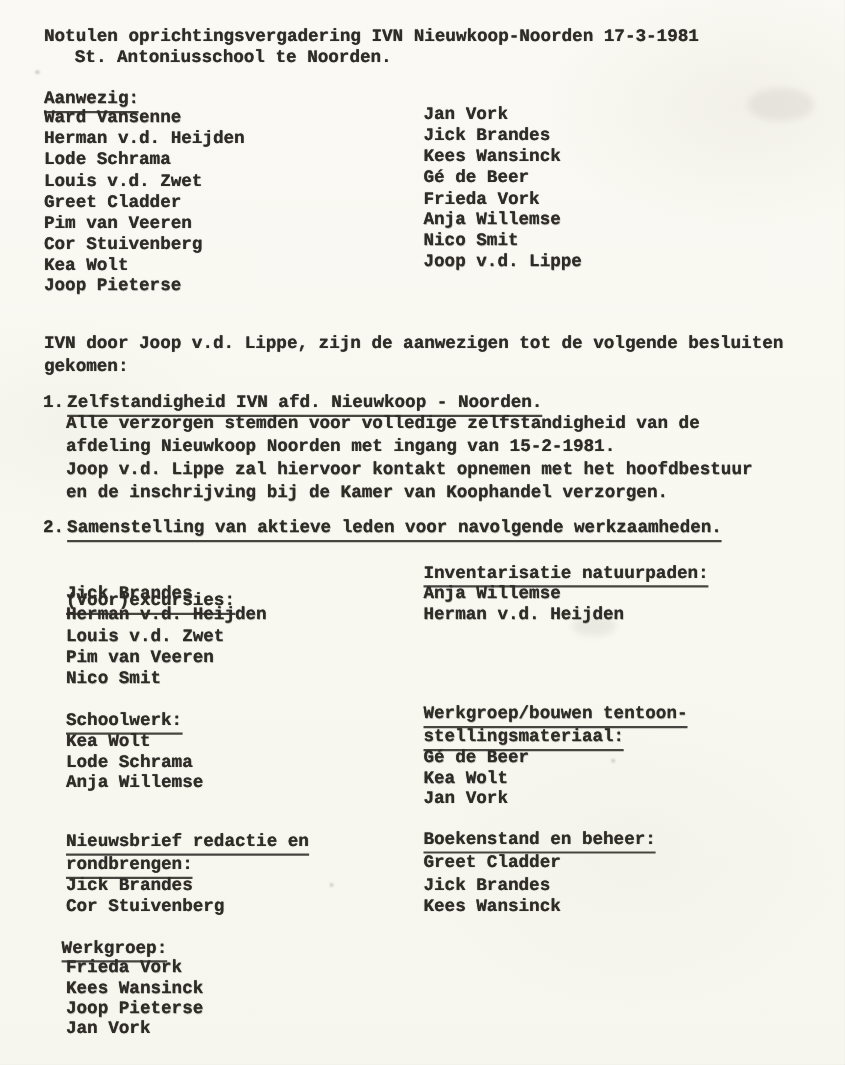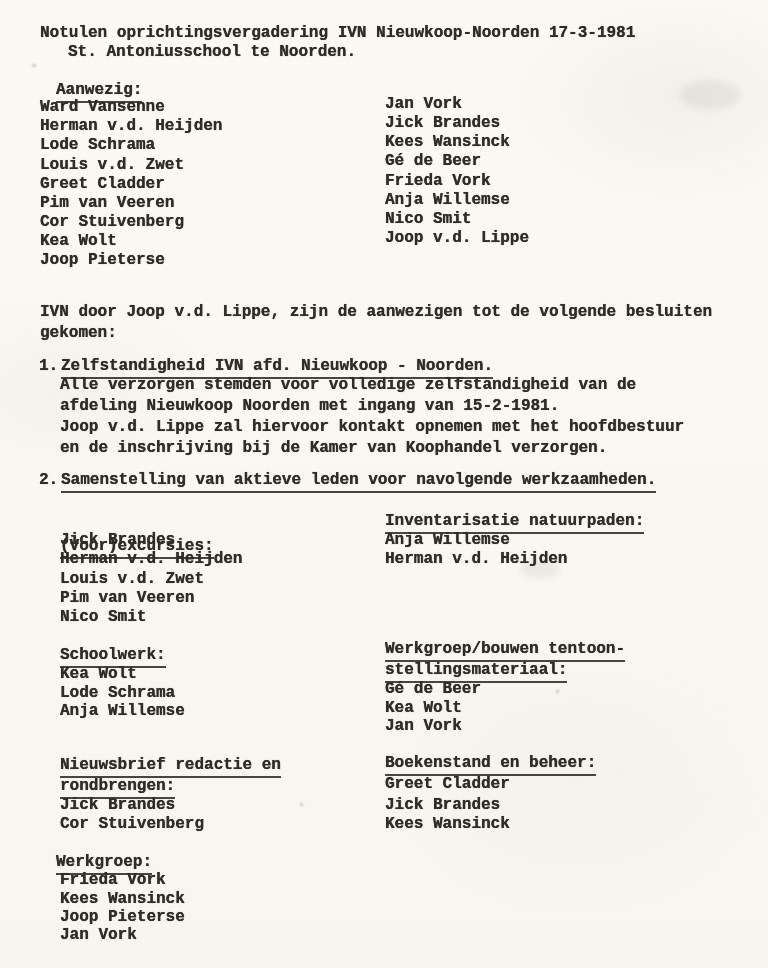--- a/index.html
+++ b/index.html
@@ -51,21 +51,21 @@
 
   <div class="speck" style="left:32px; top:64px; width:4px; height:3px;"></div>
   <div class="smudge" style="left:680px; top:80px; width:60px; height:30px;"></div>
   <div class="speck" style="left:300px; top:803px; width:3px; height:3px;"></div>
   <div class="speck" style="left:556px; top:690px; width:3px; height:3px;"></div>
   <div class="smudge" style="left:520px; top:560px; width:40px; height:18px;"></div>
 
   <div class="tline" style="left:40px; top:23px;">Notulen oprichtingsvergadering IVN Nieuwkoop-Noorden 17-3-1981</div>
   <div class="tline" style="left:40px; top:42px;margin-left:28px;">St. Antoniusschool te Noorden.</div>
 
-  <div class="tline" style="left:56px; top:80px;"><span class="ul">Aanwezig:</span></div>
+  <div class="tline" style="left:40px; top:80px;"><span class="ul">Aanwezig:</span></div>
 
   <div class="tline" style="left:40px; top:97px;">Ward Vansenne</div>
   <div class="tline" style="left:40px; top:116px;">Herman v.d. Heijden</div>
   <div class="tline" style="left:40px; top:135px;">Lode Schrama</div>
   <div class="tline" style="left:40px; top:155px;">Louis v.d. Zwet</div>
   <div class="tline" style="left:40px; top:174px;">Greet Cladder</div>
   <div class="tline" style="left:40px; top:193px;">Pim van Veeren</div>
   <div class="tline" style="left:40px; top:212px;">Cor Stuivenberg</div>
   <div class="tline" style="left:40px; top:231px;">Kea Wolt</div>
   <div class="tline" style="left:40px; top:250px;">Joop Pieterse</div>

